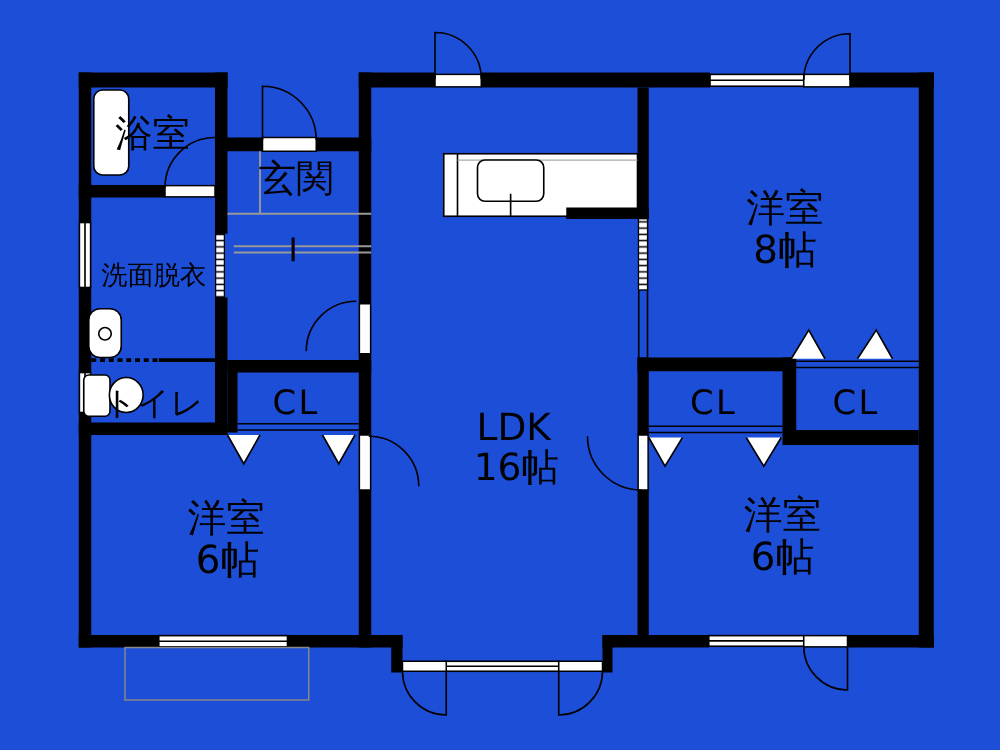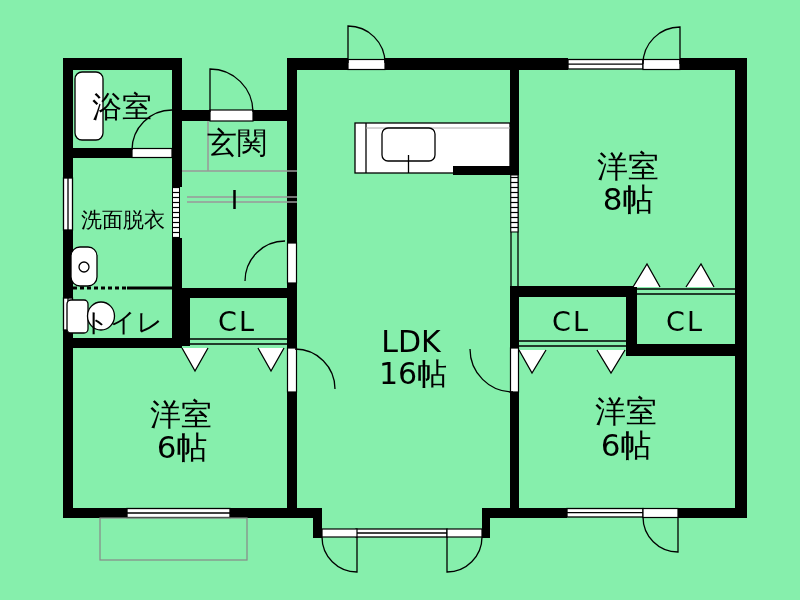--- a/index.html
+++ b/index.html
@@ -1,16 +1,16 @@
 <!DOCTYPE html>
 <html><head>
 <meta charset="utf-8">
 <style>
   html,body{margin:0;padding:0;background:#ffffff;}
-  .stage{position:relative;width:800px;height:600px;background:#86efac;overflow:hidden;text-align:right;}
+  .stage{position:relative;width:800px;height:600px;background:#1d4ed8;overflow:hidden;text-align:right;}
   svg{display:block;}
   text{font-family:"DejaVu Sans",sans-serif;fill:#000;}
   .lbl-big{font-size:31px;}
   .lbl-ldk{font-size:30px;}
   .lbl-cl{font-size:27px;letter-spacing:2px;}
   .lbl-mid{font-size:26px;}
   .lbl-sm{font-size:21px;}
   .wall{fill:#000;}
   .thin{stroke:#000;stroke-width:1.3;fill:none;}
   .gray{stroke:#999;stroke-width:1.5;fill:none;}

